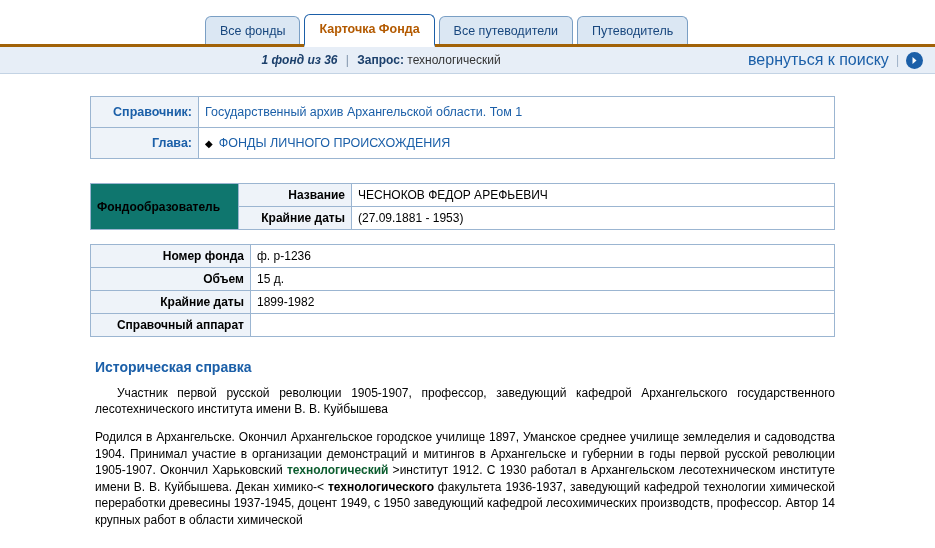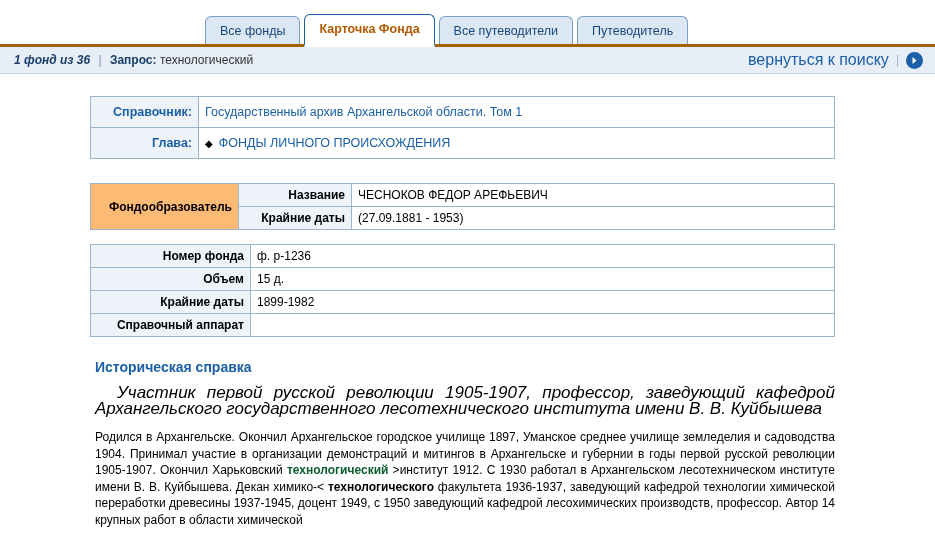--- a/index.html
+++ b/index.html
@@ -56,21 +56,21 @@
   
   .querybar {
     height: 26px;
     background: #e7eef7;
     border-bottom: 1px solid #c3d3e4;
     display: flex;
     align-items: center;
     padding: 0 12px 0 14px;
     font-size: 12px;
   }
-  .querybar .left { flex: 1; color: #1b3f6b; }
+  .querybar .left { flex: 1; color: #1b3f6b; text-align: center; }
   .q-count {
     color: #1b3f6b;
     font-weight: bold;
     font-style: italic;
   }
   .q-sep { color: #7f93ab; margin: 0 5px; }
   .q-label { font-weight: bold; color: #1b3f6b; }
   .q-value { color: #333333; }
   .querybar .right {
     display: flex;
@@ -132,22 +132,22 @@
     text-align: center;
   }
   .bullet { color: #000; font-size: 10px; margin-right: 6px; }
   
   .t-creator {
     width: 745px;
     margin: 24px 0 0 90px;
   }
   .t-creator td.rowhead {
     width: 135px;
-    background: #fdba74;
-    text-align: right;
+    background: #0f766e;
+    text-align: left;
     font-weight: bold;
     font-size: 12px;
   }
   .t-creator td.sublbl {
     width: 100px;
     background: #eef3f9;
     text-align: right;
     font-weight: bold;
     font-size: 12px;
   }
@@ -170,25 +170,24 @@
     margin: 22px 0 0 95px;
     width: 740px;
   }
   .hist h3 {
     color: #1b5fa8;
     font-size: 14px;
     margin: 0 0 10px 0;
     font-weight: bold;
   }
   .hist p.lead {
-    font-style: italic;
     text-align: justify;
     margin: 0 0 12px 0;
     line-height: 16px;
-    font-size: 17px;
+    font-size: 12px;
     text-indent: 22px;
   }
   .hist p.body {
     text-align: justify;
     margin: 0;
     line-height: 16.5px;
     font-size: 12px;
     text-indent: 0;
   }
   .hl { font-weight: bold; color: #0b5c2e; }

